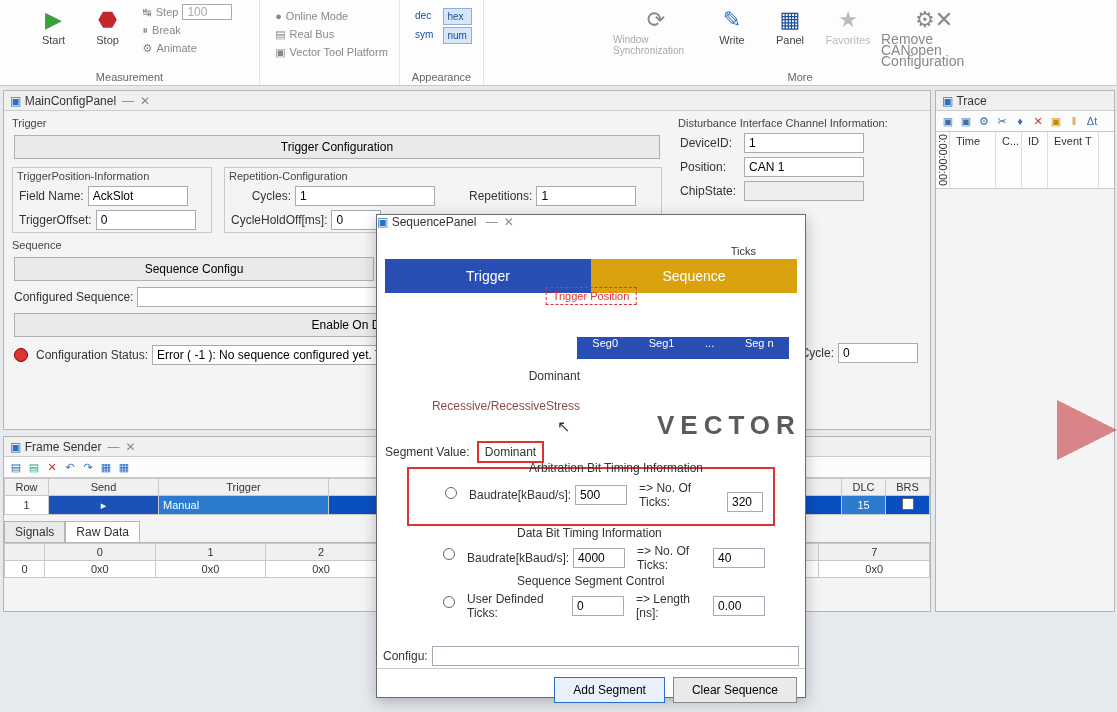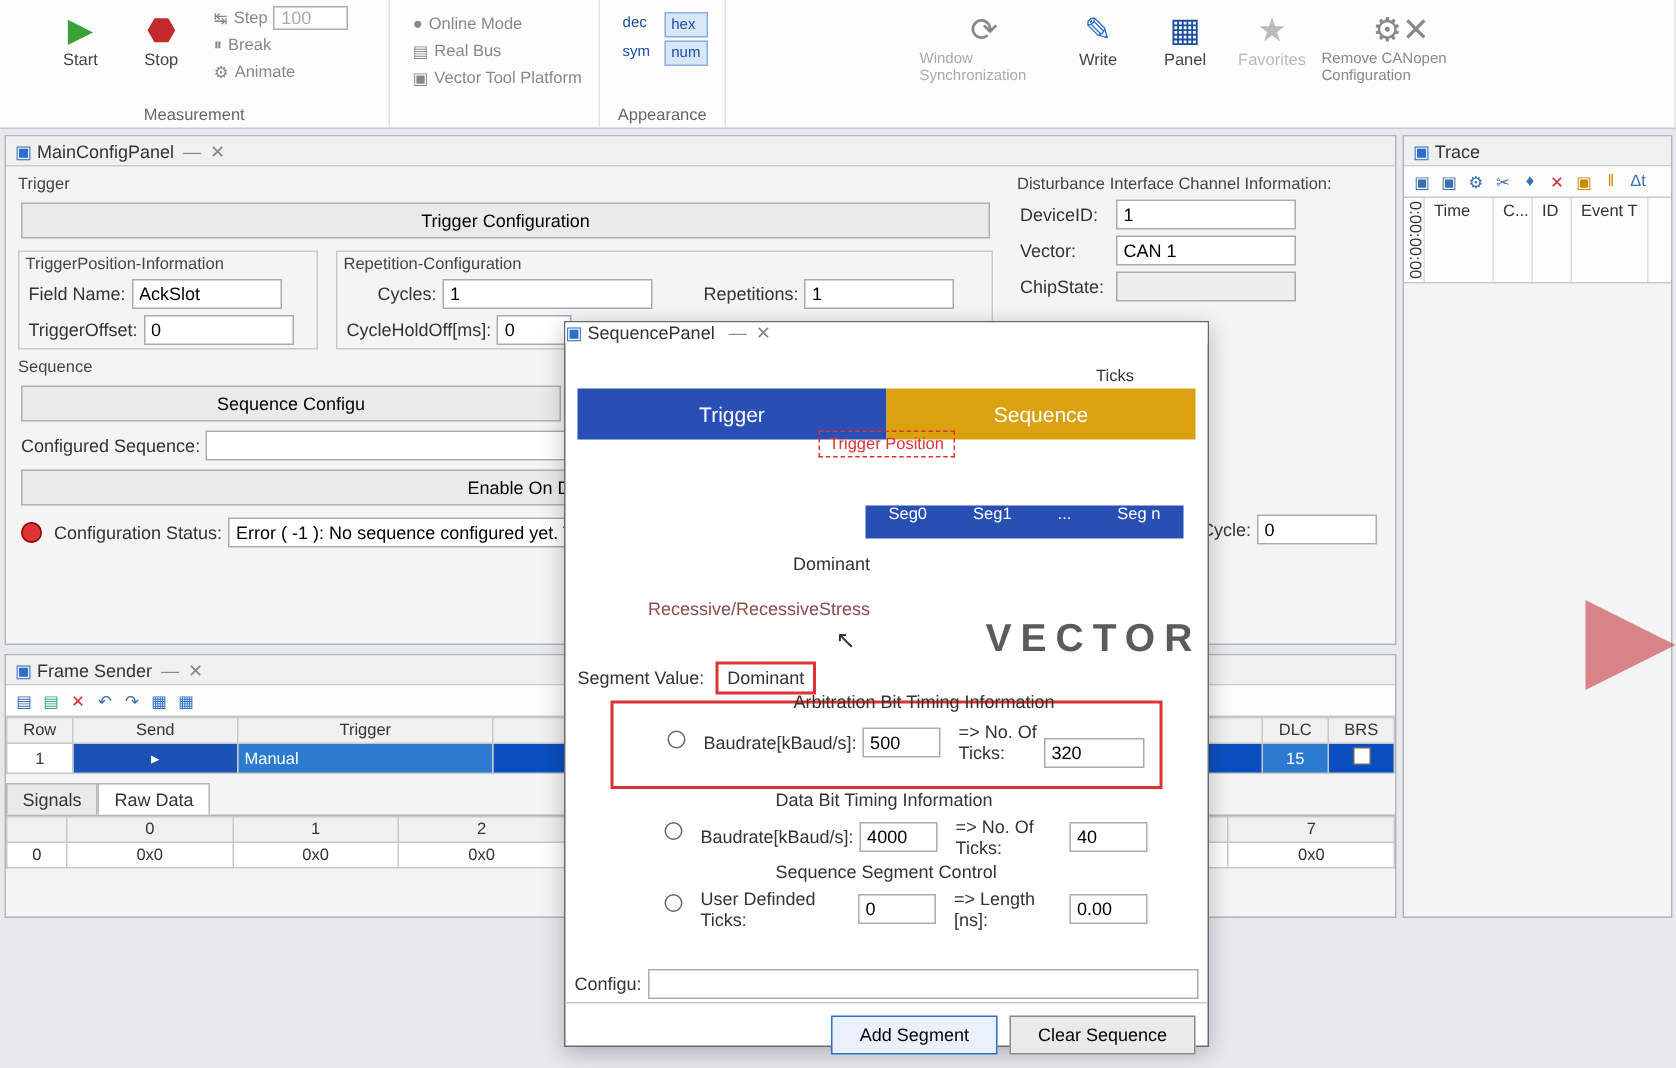--- a/index.html
+++ b/index.html
@@ -142,23 +142,24 @@
       <div class="big-btn">
         <span class="ic i-panel">▦</span>
         <span>Panel</span>
       </div>
       <div class="big-btn" style="color:#bbb">
         <span class="ic i-star">★</span>
         <span>Favorites</span>
       </div>
       <div class="big-btn" style="width:110px;color:#888">
         <span class="ic i-conf">⚙✕</span>
-        <span style="font-size:10px;line-height:11px">Remove CANopen Configuration</span>
-      </div>
-    </div>
+        <span style="font-size:14px;line-height:11px">Remove CANopen Configuration</span>
+      </div>
+    </div>
+    <span class="label">More</span>
   </div>
 </div>
 
 <div class="ws">
 
   <div class="panel" style="left:3px; top:4px; width:928px; height:340px;">
     <div class="title-bar">
       <span><span style="color:#2a6fc9">▣</span> <span>MainConfigPanel</span></span>
       <span class="title-controls"><span>—</span><span>✕</span></span>
     </div>
@@ -197,21 +198,21 @@
         </div>
       </div>
       <div style="width:260px">
         <div class="grp" style="border:none">
           <div class="grp-title">Disturbance Interface Channel Information:</div>
           <div class="field-row">
               <span style="width:60px">DeviceID:</span>
               <input class="tinput" style="width: 120px;" value="1">
             </div>
           <div class="field-row">
-              <span style="width:60px">Vector:</span>
+              <span style="width:60px">Position:</span>
               <input class="tinput" style="width: 120px;" value="CAN 1">
             </div>
           <div class="field-row">
               <span style="width:60px">ChipState:</span>
               <input class="tinput" style="width: 120px; background: rgb(238, 238, 238);" disabled="">
             </div>
         </div>
       </div>
     </div>
 
@@ -359,21 +360,21 @@
     </div>
     <span class="vector-logo">VECTOR</span>
 
     <div class="arb-box">
       <div style="position:absolute;top:-8px;left:60px;right:10px;text-align:center;font-size:12px;color:#333;background:transparent">Arbitration Bit Timing Information</div>
       <span class="radio" style="top:18px"></span>
       <div class="field-row" style="padding:0">
         <span>Baudrate[kBaud/s]:</span>
           <input class="tinput" style="width: 52px;" value="500">
         <span style="margin-left:8px">=&gt; No. Of Ticks:</span>
-          <input class="tinput" style="width: 67px; margin-top: 15px;" value="320">
+          <input class="tinput" style="width: 36px; margin-top: 15px;" value="320">
       </div>
     </div>
 
     <div style="margin:0 30px 0 30px;padding:4px 10px 4px 60px;position:relative">
       <div style="position:absolute;top:-6px;left:110px;font-size:12px">Data Bit Timing Information</div>
       <span class="radio" style="top:16px"></span>
       <div class="field-row" style="padding:8px 0 0 0">
         <span>Baudrate[kBaud/s]:</span>
           <input class="tinput" style="width: 52px;" value="4000">
         <span style="margin-left:8px">=&gt; No. Of Ticks:</span>

